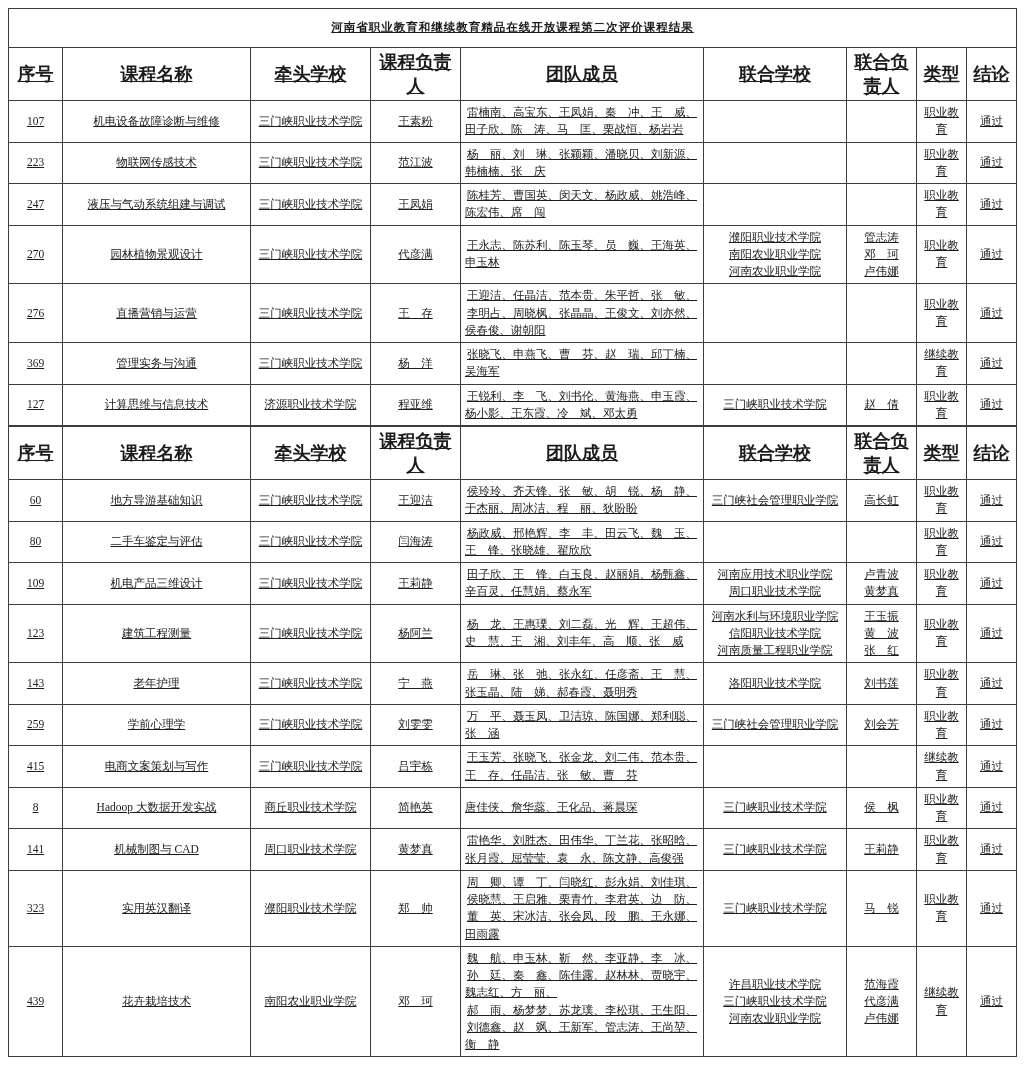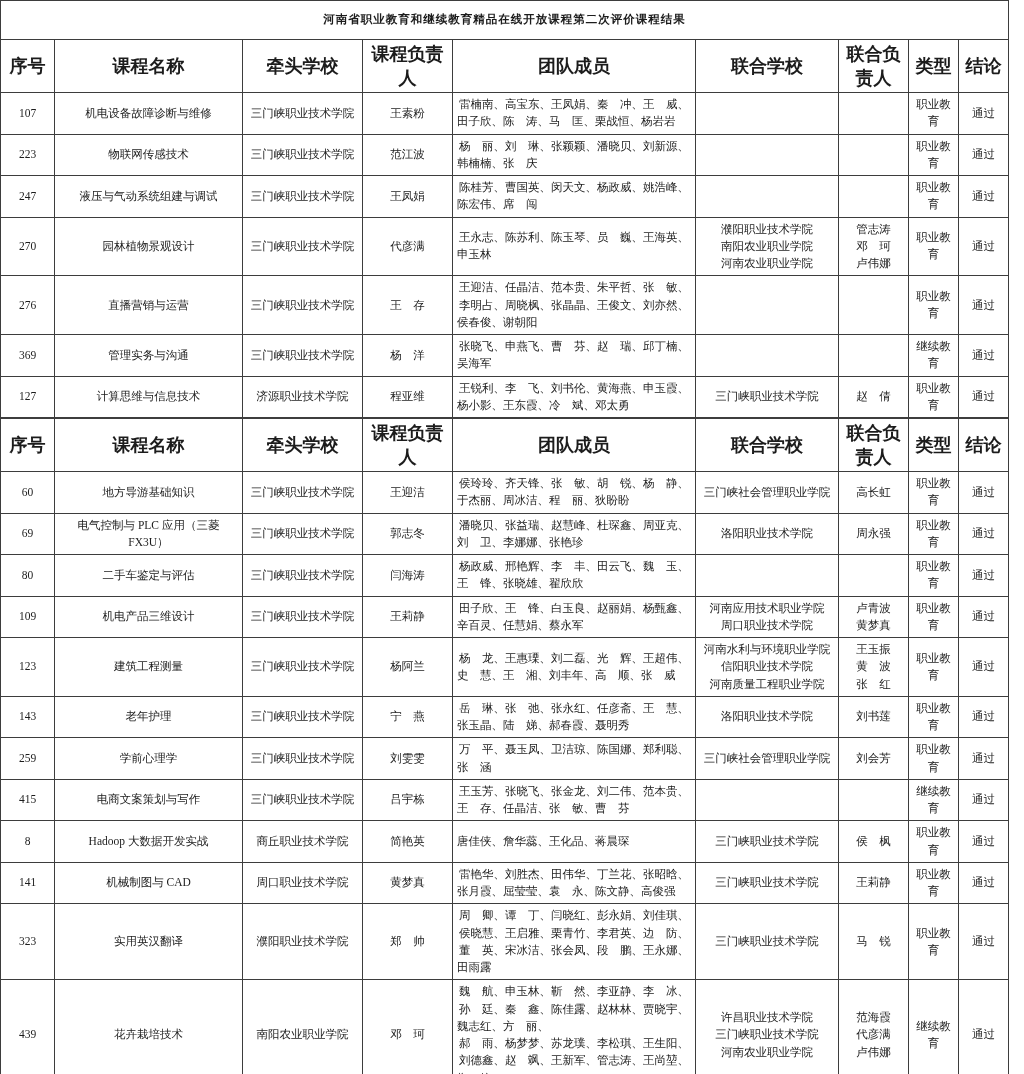--- a/index.html
+++ b/index.html
@@ -5,23 +5,25 @@
   html, body {
     margin: 0;
     padding: 0;
     background: #ffffff;
   }
   .page {
     width: 1024px;
     height: 1074px;
     box-sizing: border-box;
     background: #ffffff;
+    padding: 8px;
     font-family: "Liberation Serif", "DejaVu Serif", serif;
     color: #1c1c1c;
     overflow: hidden;
+    text-decoration: underline;
   }
   table.grid {
     border-collapse: collapse;
     table-layout: fixed;
     width: 1008px;
   }
   table.grid td, table.grid th {
     border: 1px solid #3d3d3d;
     vertical-align: middle;
     overflow: hidden;
@@ -201,31 +203,20 @@
             <td class="cell-course">地方导游基础知识</td>
             <td class="cell-school">三门峡职业技术学院</td>
             <td class="cell-leader">王迎洁</td>
             <td class="cell-team">侯玲玲、齐天锋、张　敏、胡　锐、杨　静、于杰丽、周冰洁、程　丽、狄盼盼</td>
             <td class="cell-joint_school">三门峡社会管理职业学院</td>
             <td class="cell-joint_leader">高长虹</td>
             <td class="cell-type">职业教育</td>
             <td class="cell-result">通过</td>
           </tr>
           <tr>
-            <td class="cell-no">69</td>
-            <td class="cell-course">电气控制与 PLC 应用（三菱FX3U）</td>
-            <td class="cell-school">三门峡职业技术学院</td>
-            <td class="cell-leader">郭志冬</td>
-            <td class="cell-team">潘晓贝、张益瑞、赵慧峰、杜琛鑫、周亚克、刘　卫、李娜娜、张艳珍</td>
-            <td class="cell-joint_school">洛阳职业技术学院</td>
-            <td class="cell-joint_leader">周永强</td>
-            <td class="cell-type">职业教育</td>
-            <td class="cell-result">通过</td>
-          </tr>
-          <tr>
             <td class="cell-no">80</td>
             <td class="cell-course">二手车鉴定与评估</td>
             <td class="cell-school">三门峡职业技术学院</td>
             <td class="cell-leader">闫海涛</td>
             <td class="cell-team">杨政威、邢艳辉、李　丰、田云飞、魏　玉、王　锋、张晓雄、翟欣欣</td>
             <td class="cell-joint_school"></td>
             <td class="cell-joint_leader"></td>
             <td class="cell-type">职业教育</td>
             <td class="cell-result">通过</td>
           </tr>

